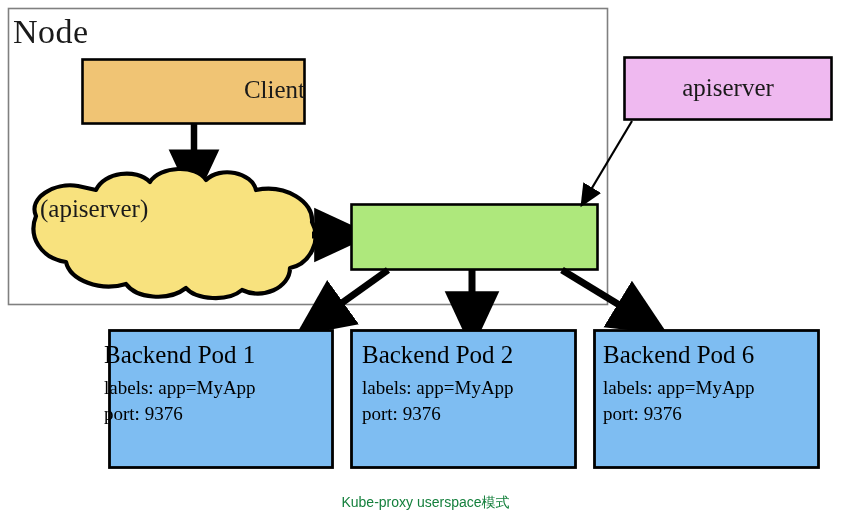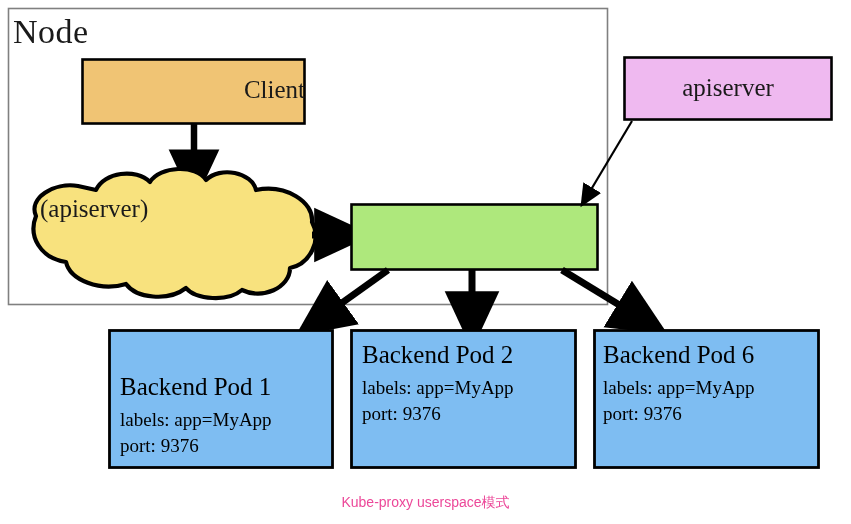--- a/index.html
+++ b/index.html
@@ -71,32 +71,32 @@
     line-height: 29px;
     margin: 0 0 6px 0;
     white-space: nowrap;
   }
   .pod-line {
     font-size: 19px;
     line-height: 26px;
     white-space: nowrap;
   }
 
-  .pod1 { left: 120px; top: 340px; margin-top: 32px; }
+  .pod1 { left: 104px; top: 340px; }
   .pod2 { left: 362px; top: 340px; }
   .pod3 { left: 603px; top: 340px; }
 
   .caption {
     position: absolute;
     left: 0;
     top: 494px;
     width: 851px;
     text-align: center;
     font-size: 14px;
-    color: #ec4899;
+    color: #15803d;
     font-family: "Liberation Sans", "DejaVu Sans", sans-serif;
   }
 </style>
 </head>
 <body>
 
 <div id="stage">
 
   <svg id="diagram" viewBox="0 0 851 524">
     <defs>

